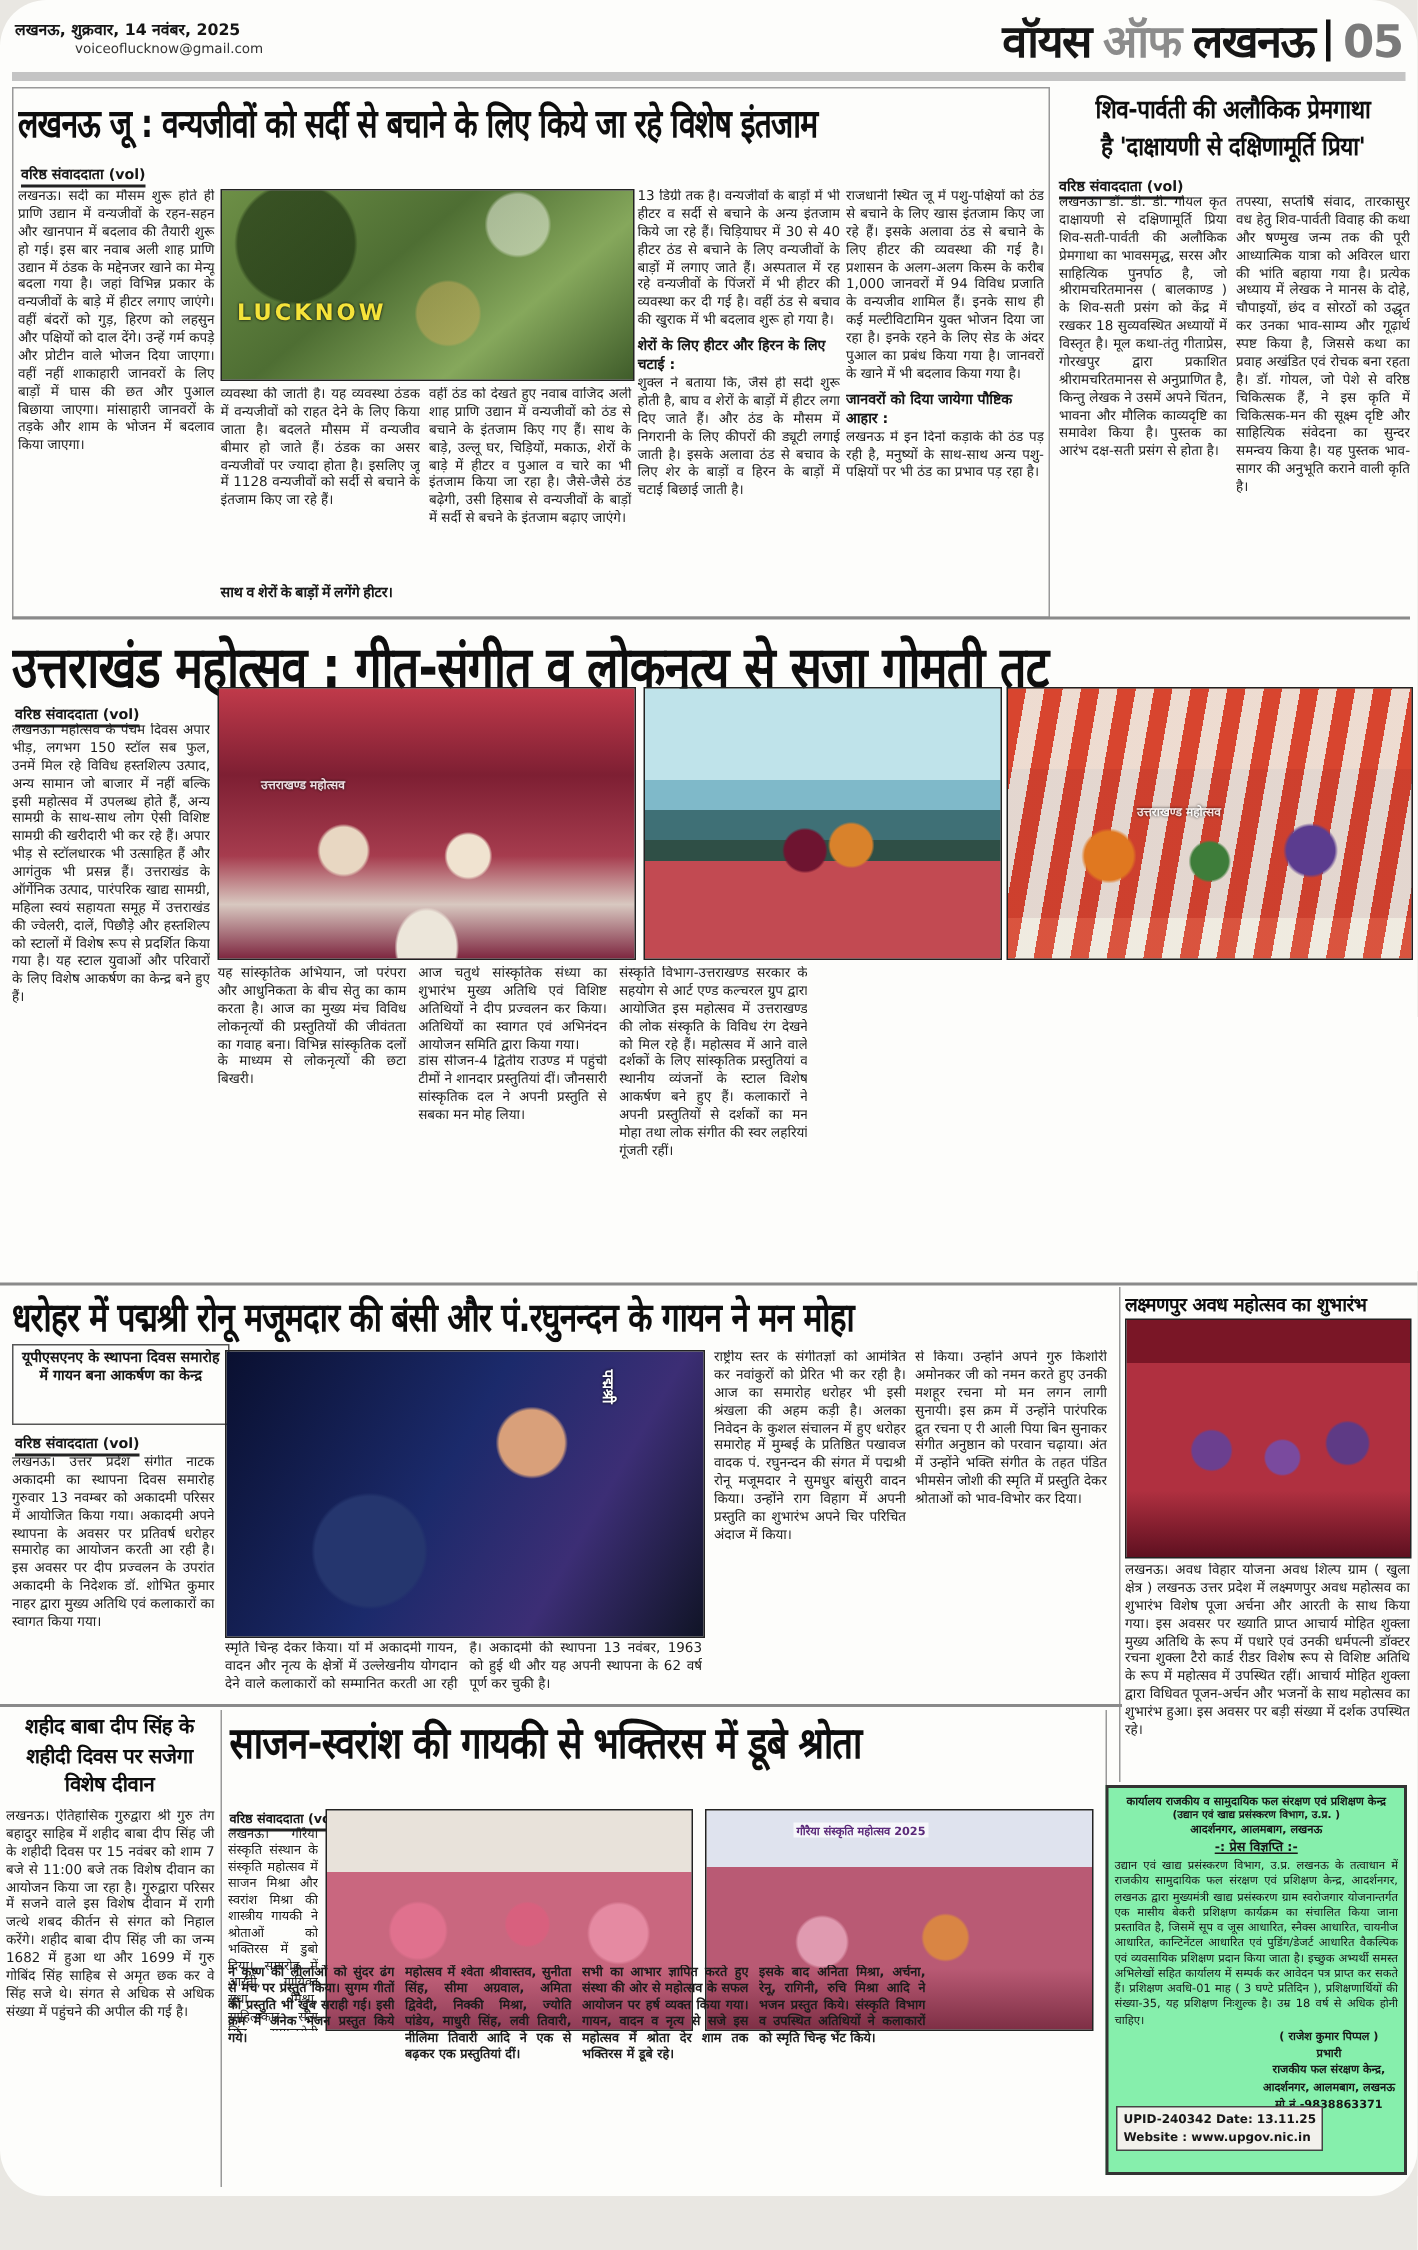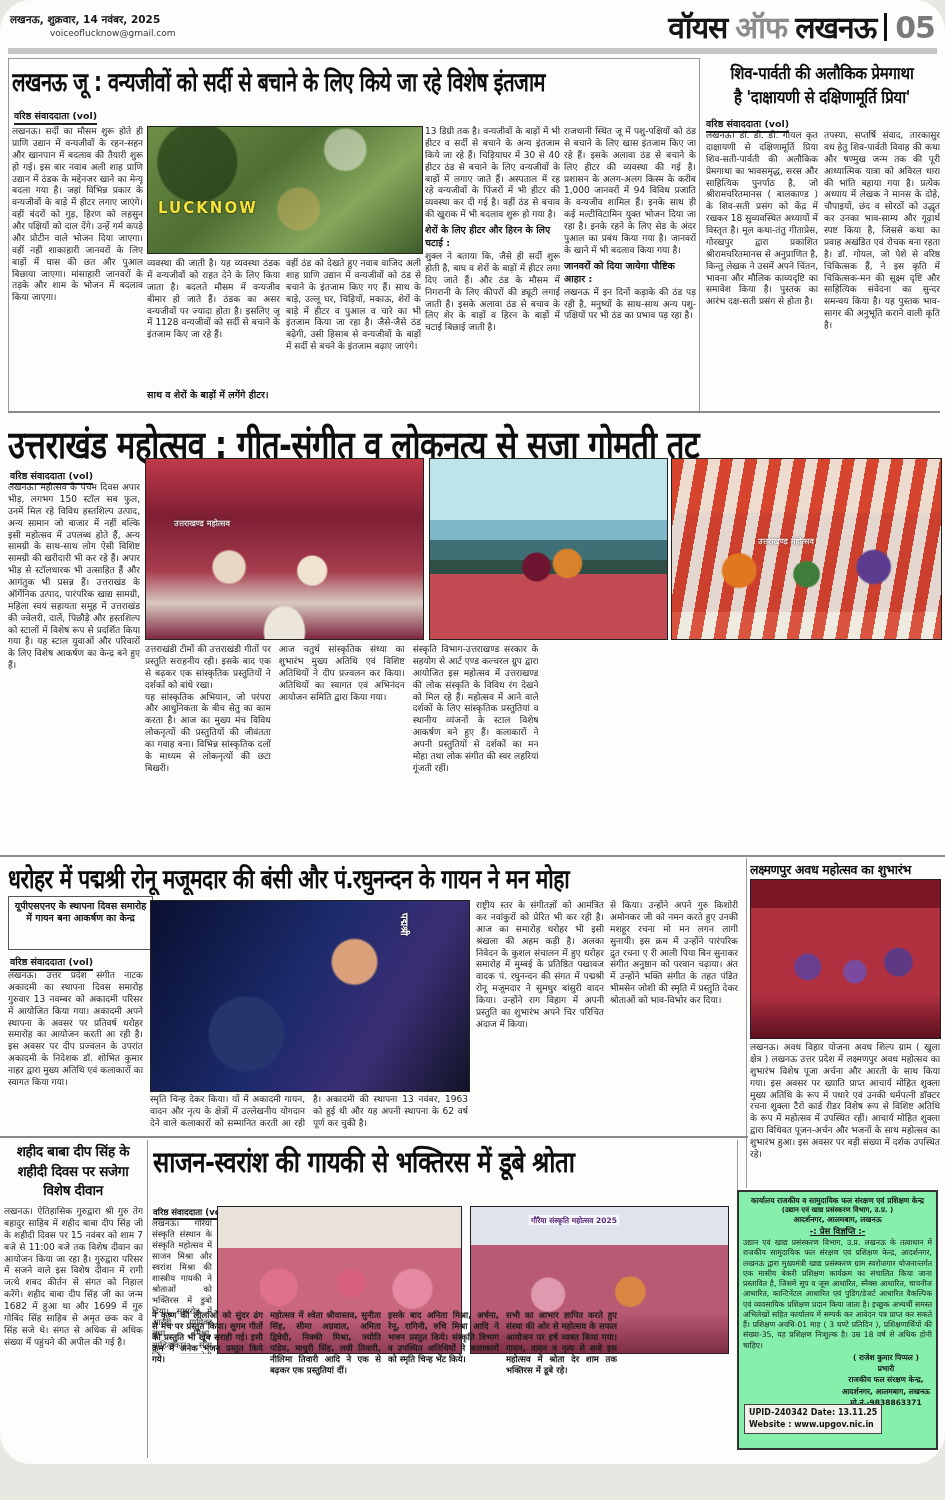--- a/index.html
+++ b/index.html
@@ -78,21 +78,21 @@
   <div class="abs hl" style="left:12px;top:64px;width:684px;font-size:20px;transform:scaleY(1.3);transform-origin:left top;">लखनऊ जू : वन्यजीवों को सर्दी से बचाने के लिए किये जा रहे विशेष इंतजाम</div>
   <div class="abs" style="left:14px;top:104px;"><span class="byline">वरिष्ठ संवाददाता (vol)</span></div>
 
   <div class="abs bt" style="left:12px;top:126px;width:131px;height:268px;">लखनऊ। सर्दी का मौसम शुरू होते ही प्राणि उद्यान में वन्यजीवों के रहन-सहन और खानपान में बदलाव की तैयारी शुरू हो गई। इस बार नवाब अली शाह प्राणि उद्यान में ठंडक के मद्देनजर खाने का मेन्यू बदला गया है। जहां विभिन्न प्रकार के वन्यजीवों के बाड़े में हीटर लगाए जाएंगे। वहीं बंदरों को गुड़, हिरण को लहसुन और पक्षियों को दाल देंगे। उन्हें गर्म कपड़े और प्रोटीन वाले भोजन दिया जाएगा। वहीं नहीं शाकाहारी जानवरों के लिए बाड़ों में घास की छत और पुआल बिछाया जाएगा। मांसाहारी जानवरों के तड़के और शाम के भोजन में बदलाव किया जाएगा।</div>
 
   <div class="ph ph-zoo" style="left:147px;top:126px;width:274px;height:126px;">
     <span class="ph-lab" style="left:10px;bottom:36px;font-size:15px;color:#f5e33a;letter-spacing:2px;">LUCKNOW</span>
   </div>
   <div class="abs bt" style="left:147px;top:258px;width:133px;height:126px;">व्यवस्था की जाती है। यह व्यवस्था ठंडक में वन्यजीवों को राहत देने के लिए किया जाता है। बदलते मौसम में वन्यजीव बीमार हो जाते हैं। ठंडक का असर वन्यजीवों पर ज्यादा होता है। इसलिए जू में 1128 वन्यजीवों को सर्दी से बचाने के इंतजाम किए जा रहे हैं।</div>
   <div class="abs bt" style="left:286px;top:258px;width:135px;height:126px;">वहीं ठंड को देखते हुए नवाब वाजिद अली शाह प्राणि उद्यान में वन्यजीवों को ठंड से बचाने के इंतजाम किए गए हैं। साथ के बाड़े, उल्लू घर, चिड़ियों, मकाऊ, शेरों के बाड़े में हीटर व पुआल व चारे का भी इंतजाम किया जा रहा है। जैसे-जैसे ठंड बढ़ेगी, उसी हिसाब से वन्यजीवों के बाड़ों में सर्दी से बचने के इंतजाम बढ़ाए जाएंगे।</div>
-  <div class="abs" style="left:147px;top:388px;width:274px;font-size:9.5px;font-weight:bold;">साथ व शेरों के बाड़ों में लगेंगे हीटर।</div>
+  <div class="abs" style="left:147px;top:388px;width:274px;font-size:9.5px;font-weight:bold;font-family:Liberation Serif, serif;">साथ व शेरों के बाड़ों में लगेंगे हीटर।</div>
 
   <div class="abs" style="left:425px;top:126px;width:135px;height:276px;overflow:hidden;">
     <div class="bt">13 डिग्री तक है। वन्यजीवों के बाड़ों में भी हीटर व सर्दी से बचाने के अन्य इंतजाम किये जा रहे हैं। चिड़ियाघर में 30 से 40 हीटर ठंड से बचाने के लिए वन्यजीवों के बाड़ों में लगाए जाते हैं। अस्पताल में रह रहे वन्यजीवों के पिंजरों में भी हीटर की व्यवस्था कर दी गई है। वहीं ठंड से बचाव की खुराक में भी बदलाव शुरू हो गया है।</div>
     <div class="subhead">शेरों के लिए हीटर और हिरन के लिए चटाई :</div>
     <div class="bt">शुक्ल ने बताया कि, जैसे ही सर्दी शुरू होती है, बाघ व शेरों के बाड़ों में हीटर लगा दिए जाते हैं। और ठंड के मौसम में निगरानी के लिए कीपरों की ड्यूटी लगाई जाती है। इसके अलावा ठंड से बचाव के लिए शेर के बाड़ों व हिरन के बाड़ों में चटाई बिछाई जाती है।</div>
   </div>
   <div class="abs" style="left:564px;top:126px;width:132px;height:276px;overflow:hidden;">
     <div class="bt">राजधानी स्थित जू में पशु-पक्षियों को ठंड से बचाने के लिए खास इंतजाम किए जा रहे हैं। इसके अलावा ठंड से बचाने के लिए हीटर की व्यवस्था की गई है। प्रशासन के अलग-अलग किस्म के करीब 1,000 जानवरों में 94 विविध प्रजाति के वन्यजीव शामिल हैं। इनके साथ ही कई मल्टीविटामिन युक्त भोजन दिया जा रहा है। इनके रहने के लिए सेड के अंदर पुआल का प्रबंध किया गया है। जानवरों के खाने में भी बदलाव किया गया है।</div>
     <div class="subhead">जानवरों को दिया जायेगा पौष्टिक आहार :</div>
     <div class="bt">लखनऊ में इन दिनों कड़ाके की ठंड पड़ रही है, मनुष्यों के साथ-साथ अन्य पशु-पक्षियों पर भी ठंड का प्रभाव पड़ रहा है।</div>
@@ -114,23 +114,23 @@
 
   <div class="ph ph-stage1" style="left:145px;top:458px;width:277px;height:180px;">
     <span class="ph-lab" style="left:28px;top:58px;font-size:8px;opacity:.85;">उत्तराखण्ड महोत्सव</span>
   </div>
   <div class="ph ph-stage2" style="left:429px;top:458px;width:237px;height:180px;"></div>
   <div class="ph ph-stage3" style="left:671px;top:458px;width:269px;height:180px;">
     <span class="ph-lab" style="left:86px;top:76px;font-size:8px;opacity:.85;">उत्तराखण्ड महोत्सव</span>
   </div>
 
   <div class="abs" style="left:145px;top:644px;width:795px;height:206px;column-count:6;column-gap:8px;">
-    <div class="bt">उत्तराखंडी टीमों की उत्तराखंडी गीतों पर प्रस्तुति सराहनीय रही। इसके बाद एक से बढ़कर एक सांस्कृतिक प्रस्तुतियों ने दर्शकों को बांधे रखा।</div>
     <div class="bt">यह सांस्कृतिक अभियान, जो परंपरा और आधुनिकता के बीच सेतु का काम करता है। आज का मुख्य मंच विविध लोकनृत्यों की प्रस्तुतियों की जीवंतता का गवाह बना। विभिन्न सांस्कृतिक दलों के माध्यम से लोकनृत्यों की छटा बिखरी।</div>
     <div class="bt">आज चतुर्थ सांस्कृतिक संध्या का शुभारंभ मुख्य अतिथि एवं विशिष्ट अतिथियों ने दीप प्रज्वलन कर किया। अतिथियों का स्वागत एवं अभिनंदन आयोजन समिति द्वारा किया गया।</div>
+    <div class="bt">डांस सीजन-4 द्वितीय राउण्ड में पहुंची टीमों ने शानदार प्रस्तुतियां दीं। जौनसारी सांस्कृतिक दल ने अपनी प्रस्तुति से सबका मन मोह लिया।</div>
     <div class="bt">संस्कृति विभाग-उत्तराखण्ड सरकार के सहयोग से आर्ट एण्ड कल्चरल ग्रुप द्वारा आयोजित इस महोत्सव में उत्तराखण्ड की लोक संस्कृति के विविध रंग देखने को मिल रहे हैं। महोत्सव में आने वाले दर्शकों के लिए सांस्कृतिक प्रस्तुतियां व स्थानीय व्यंजनों के स्टाल विशेष आकर्षण बने हुए हैं। कलाकारों ने अपनी प्रस्तुतियों से दर्शकों का मन मोहा तथा लोक संगीत की स्वर लहरियां गूंजती रहीं।</div>
   </div>
 
   <div class="abs rule" style="left:0;top:855px;width:945px;height:2px;"></div>
 
   <div class="abs hl" style="left:8px;top:860px;width:732px;font-size:21px;transform:scaleY(1.25);transform-origin:left top;">धरोहर में पद्मश्री रोनू मजूमदार की बंसी और पं.रघुनन्दन के गायन ने मन मोहा</div>
   <div class="abs box" style="left:8px;top:896px;width:135px;height:46px;padding:3px 4px;font-size:9.5px;font-weight:bold;line-height:1.3;text-align:center;">यूपीएसएनए के स्थापना दिवस समारोह में गायन बना आकर्षण का केन्द्र</div>
   <div class="abs" style="left:10px;top:950px;"><span class="byline">वरिष्ठ संवाददाता (vol)</span></div>
   <div class="abs bt" style="left:8px;top:970px;width:135px;height:164px;">लखनऊ। उत्तर प्रदेश संगीत नाटक अकादमी का स्थापना दिवस समारोह गुरुवार 13 नवम्बर को अकादमी परिसर में आयोजित किया गया। अकादमी अपने स्थापना के अवसर पर प्रतिवर्ष धरोहर समारोह का आयोजन करती आ रही है। इस अवसर पर दीप प्रज्वलन के उपरांत अकादमी के निदेशक डॉ. शोभित कुमार नाहर द्वारा मुख्य अतिथि एवं कलाकारों का स्वागत किया गया।</div>
 
@@ -159,22 +159,22 @@
   <div class="abs bt-sm" style="left:152px;top:1218px;width:60px;height:136px;">लखनऊ। गौरैया संस्कृति संस्थान के संस्कृति महोत्सव में साजन मिश्रा और स्वरांश मिश्रा की शास्त्रीय गायकी ने श्रोताओं को भक्तिरस में डुबो दिया। समारोह में आरती, गायिका सुधा मिश्रा, साहित्यकार सत्य सिंह, समाजसेवी हेमा पांडेय व लोक गायिका संजोली पांडेय को सम्मानित किया गया।</div>
 
   <div class="ph ph-sing1" style="left:217px;top:1206px;width:243px;height:146px;"></div>
   <div class="ph ph-sing2" style="left:470px;top:1206px;width:257px;height:146px;">
     <span class="ph-lab" style="left:58px;top:8px;font-size:7.5px;color:#5b2a7a;text-shadow:none;background:rgba(255,255,255,.7);padding:0 2px;">गौरैया संस्कृति महोत्सव 2025</span>
   </div>
 
   <div class="abs" style="left:152px;top:1310px;width:583px;height:100px;column-count:5;column-gap:7px;font-weight:bold;">
     <div class="bt-sm">ने कृष्ण की लीलाओं को सुंदर ढंग से मंच पर प्रस्तुत किया। सुगम गीतों की प्रस्तुति भी खूब सराही गई। इसी क्रम में अनेक भजन प्रस्तुत किये गये।</div>
     <div class="bt-sm">महोत्सव में श्वेता श्रीवास्तव, सुनीता सिंह, सीमा अग्रवाल, अमिता द्विवेदी, निक्की मिश्रा, ज्योति पांडेय, माधुरी सिंह, लवी तिवारी, नीलिमा तिवारी आदि ने एक से बढ़कर एक प्रस्तुतियां दीं।</div>
+    <div class="bt-sm">सभी का आभार ज्ञापित करते हुए संस्था की ओर से महोत्सव के सफल आयोजन पर हर्ष व्यक्त किया गया। गायन, वादन व नृत्य से सजे इस महोत्सव में श्रोता देर शाम तक भक्तिरस में डूबे रहे।</div>
     <div class="bt-sm">इसके बाद अनिता मिश्रा, अर्चना, रेनू, रागिनी, रुचि मिश्रा आदि ने भजन प्रस्तुत किये। संस्कृति विभाग व उपस्थित अतिथियों ने कलाकारों को स्मृति चिन्ह भेंट किये।</div>
-    <div class="bt-sm">सभी का आभार ज्ञापित करते हुए संस्था की ओर से महोत्सव के सफल आयोजन पर हर्ष व्यक्त किया गया। गायन, वादन व नृत्य से सजे इस महोत्सव में श्रोता देर शाम तक भक्तिरस में डूबे रहे।</div>
   </div>
 
   <div class="abs" style="left:737px;top:1190px;width:201px;height:260px;border:2px solid #333;background:#86efac;padding:3px 4px;box-sizing:border-box;">
     <div class="center" style="font-size:7.5px;font-weight:bold;white-space:nowrap;overflow:hidden;">कार्यालय राजकीय व सामुदायिक फल संरक्षण एवं प्रशिक्षण केन्द्र</div>
     <div class="center" style="font-size:7px;font-weight:bold;">(उद्यान एवं खाद्य प्रसंस्करण विभाग, उ.प्र. )</div>
     <div class="center" style="font-size:7.5px;font-weight:bold;">आदर्शनगर, आलमबाग, लखनऊ</div>
     <div class="center" style="font-size:8.5px;font-weight:bold;text-decoration:underline;margin:1px 0 2px;">-: प्रेस विज्ञप्ति :-</div>
     <div style="font-size:7.6px;line-height:1.35;text-align:justify;height:140px;overflow:hidden;">उद्यान एवं खाद्य प्रसंस्करण विभाग, उ.प्र. लखनऊ के तत्वाधान में राजकीय सामुदायिक फल संरक्षण एवं प्रशिक्षण केन्द्र, आदर्शनगर, लखनऊ द्वारा मुख्यमंत्री खाद्य प्रसंस्करण ग्राम स्वरोजगार योजनान्तर्गत एक मासीय बेकरी प्रशिक्षण कार्यक्रम का संचालित किया जाना प्रस्तावित है, जिसमें सूप व जूस आधारित, स्नैक्स आधारित, चायनीज आधारित, कान्टिनेंटल आधारित एवं पुडिंग/डेजर्ट आधारित वैकल्पिक एवं व्यवसायिक प्रशिक्षण प्रदान किया जाता है। इच्छुक अभ्यर्थी समस्त अभिलेखों सहित कार्यालय में सम्पर्क कर आवेदन पत्र प्राप्त कर सकते हैं। प्रशिक्षण अवधि-01 माह ( 3 घण्टे प्रतिदिन ), प्रशिक्षणार्थियों की संख्या-35, यह प्रशिक्षण निःशुल्क है। उम्र 18 वर्ष से अधिक होनी चाहिए।</div>
     <div style="position:absolute;right:6px;bottom:40px;text-align:center;font-size:7.5px;font-weight:bold;line-height:1.5;">
       <div>( राजेश कुमार पिप्पल )</div>

